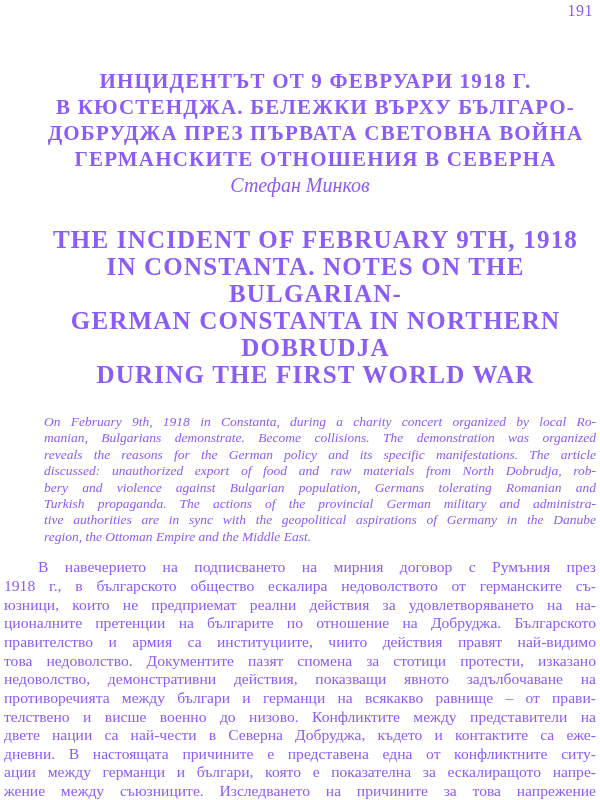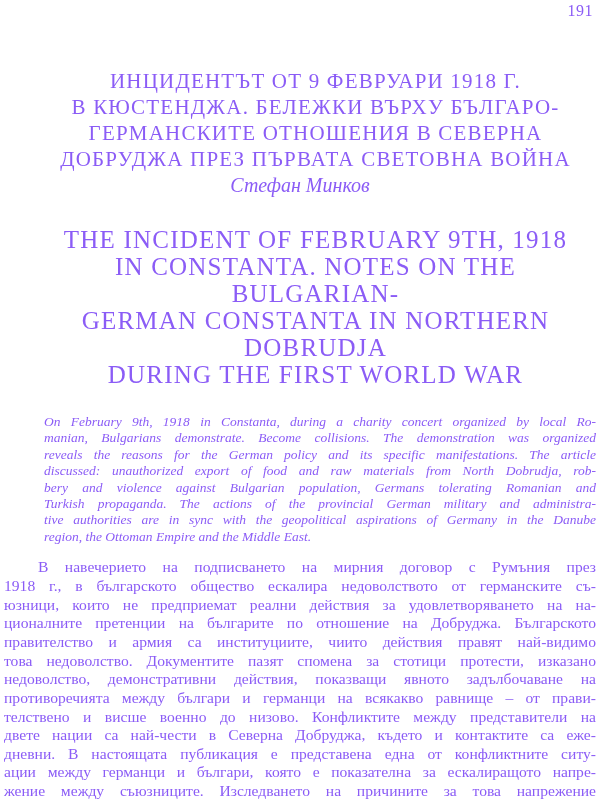--- a/index.html
+++ b/index.html
@@ -13,21 +13,21 @@
     color: #8b5cf6;
   }
   .page-number {
     position: absolute;
     top: 2px;
     right: 7px;
     font-size: 16px;
     letter-spacing: 0.5px;
   }
   .title {
-    font-weight: normal;
+    font-weight: bold;
     text-align: center;
     margin-left: 31px;
   }
   .title-bg {
     margin-top: 68px;
     font-size: 21px;
     line-height: 26px;
     letter-spacing: 1.2px;
   }
   .author {
@@ -63,22 +63,22 @@
 </head>
 <body>
 
 <div class="page">
 
   <div class="page-number">191</div>
 
   <div class="title title-bg clines">
       <div class="line">ИНЦИДЕНТЪТ ОТ 9 ФЕВРУАРИ 1918 Г.</div>
       <div class="line">В КЮСТЕНДЖА. БЕЛЕЖКИ ВЪРХУ БЪЛГАРО-</div>
+      <div class="line last">ДОБРУДЖА ПРЕЗ ПЪРВАТА СВЕТОВНА ВОЙНА</div>
       <div class="line">ГЕРМАНСКИТЕ ОТНОШЕНИЯ В СЕВЕРНА</div>
-      <div class="line last">ДОБРУДЖА ПРЕЗ ПЪРВАТА СВЕТОВНА ВОЙНА</div>
     </div>
 
   <div class="author author-bg">Стефан Минков</div>
 
   <div class="title title-en clines">
       <div class="line">THE INCIDENT OF FEBRUARY 9TH, 1918</div>
       <div class="line">IN CONSTANTA. NOTES ON THE BULGARIAN-</div>
       <div class="line">GERMAN CONSTANTA IN NORTHERN DOBRUDJA</div>
       <div class="line last">DURING THE FIRST WORLD WAR</div>
     </div>
@@ -99,19 +99,19 @@
       <div class="line">В навечерието на подписването на мирния договор с Румъния през</div>
       <div class="line">1918 г., в българското общество ескалира недоволството от германските съ-</div>
       <div class="line">юзници, които не предприемат реални действия за удовлетворяването на на-</div>
       <div class="line">ционалните претенции на българите по отношение на Добруджа. Българското</div>
       <div class="line">правителство и армия са институциите, чиито действия правят най-видимо</div>
       <div class="line">това недоволство. Документите пазят спомена за стотици протести, изказано</div>
       <div class="line">недоволство, демонстративни действия, показващи явното задълбочаване на</div>
       <div class="line">противоречията между българи и германци на всякакво равнище – от прави-</div>
       <div class="line">телствено и висше военно до низово. Конфликтите между представители на</div>
       <div class="line">двете нации са най-чести в Северна Добруджа, където и контактите са еже-</div>
-      <div class="line">дневни. В настоящата публикация е представена една от конфликтните ситу-</div>
+      <div class="line">дневни. В настоящата причините е представена една от конфликтните ситу-</div>
       <div class="line">ации между германци и българи, която е показателна за ескалиращото напре-</div>
       <div class="line">жение между съюзниците. Изследването на причините за това напрежение</div>
       <div class="line last">е следващата задача на автора, която не би трябвало да се счита за решена</div>
     </div>
 
 </div>
 
 </body></html>

